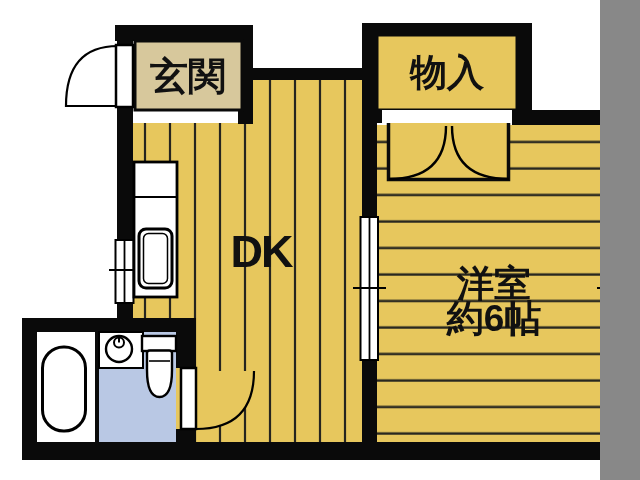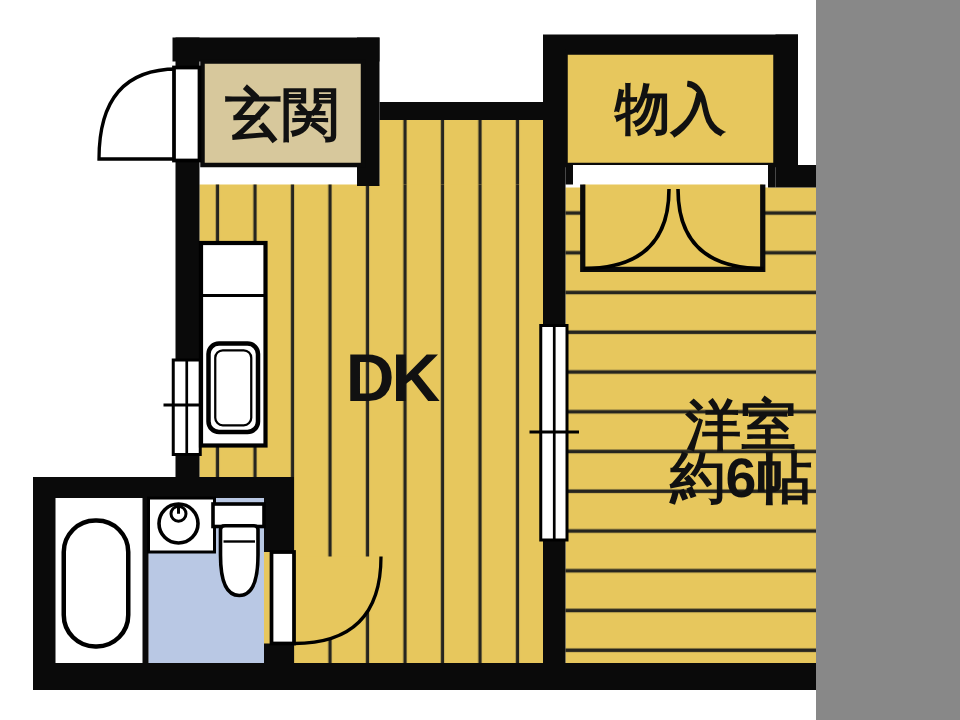--- a/index.html
+++ b/index.html
@@ -6,21 +6,21 @@
     --wall:#0a0a0a;
     --floor-wood:#e7c75d;
     --entrance-tile:#d7c89c;
     --wet-area:#b9c8e4;
     --plank-line:#26251f;
     --label-ink:#111111;
     --paper:#ffffff;
   }
   html,body{margin:0;padding:0;background:#888;}
   .stage{
-    position:relative;width:544px;height:480px;background:var(--paper);
+    position:relative;width:600px;height:480px;background:var(--paper);
     font-family:"Liberation Sans","DejaVu Sans",sans-serif;overflow:hidden;
   }
   svg{display:block}
   text{
     font-family:"Liberation Sans","DejaVu Sans",sans-serif;
     font-weight:bold;fill:var(--label-ink);
   }
   .room-label{font-size:37px;}
   .label-entrance{font-size:38px;}
   .label-dk{font-size:45px;letter-spacing:-2px;}

